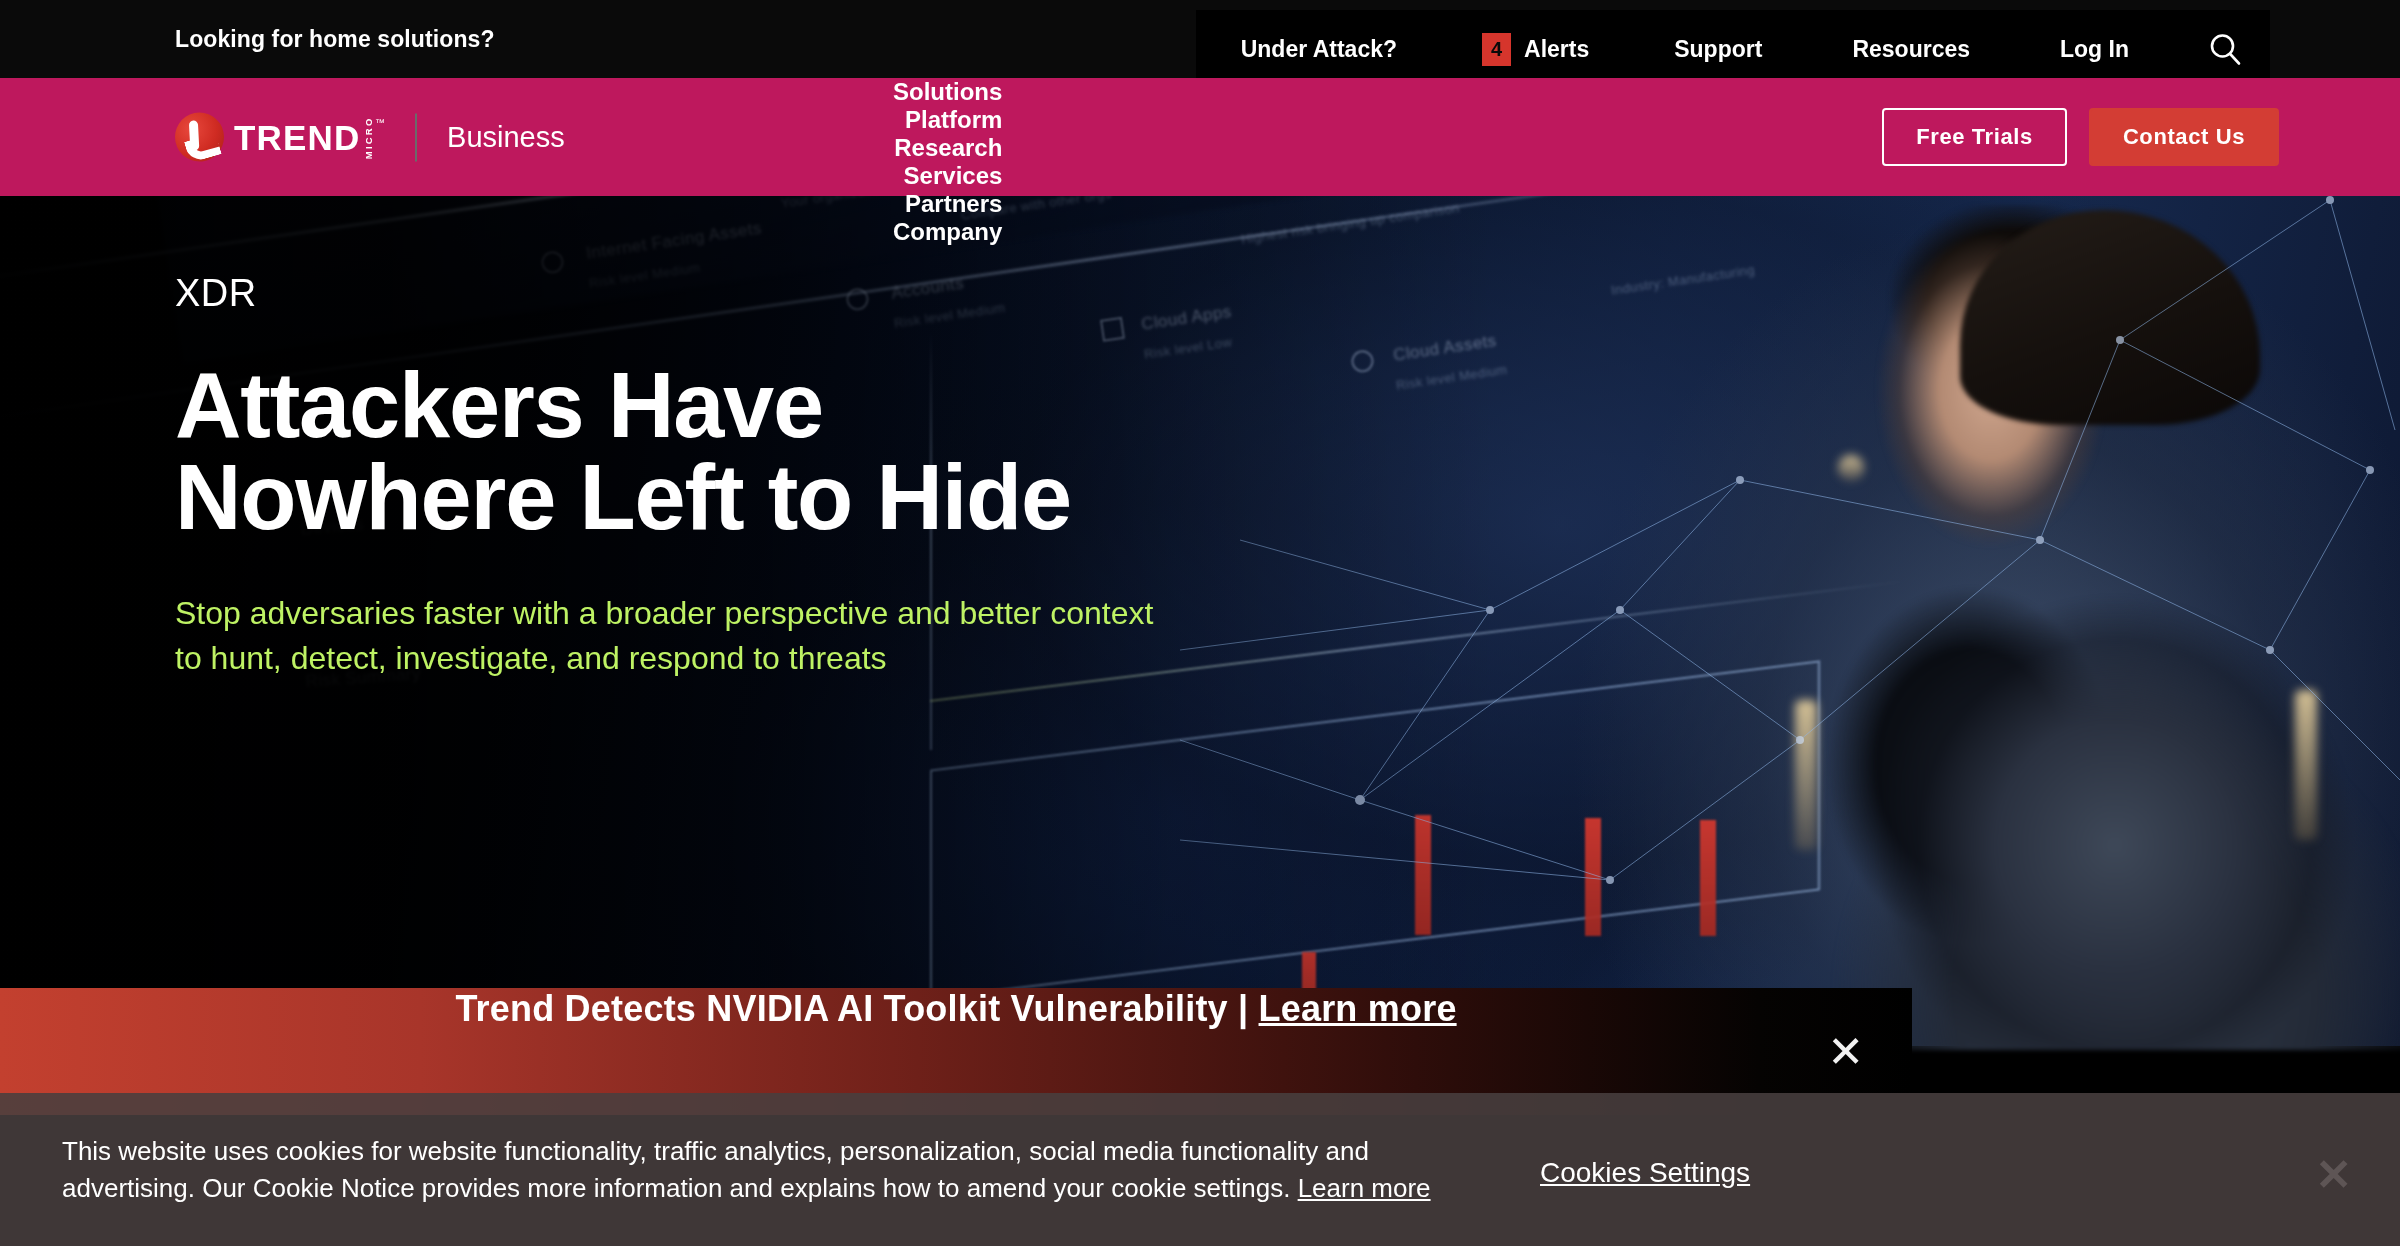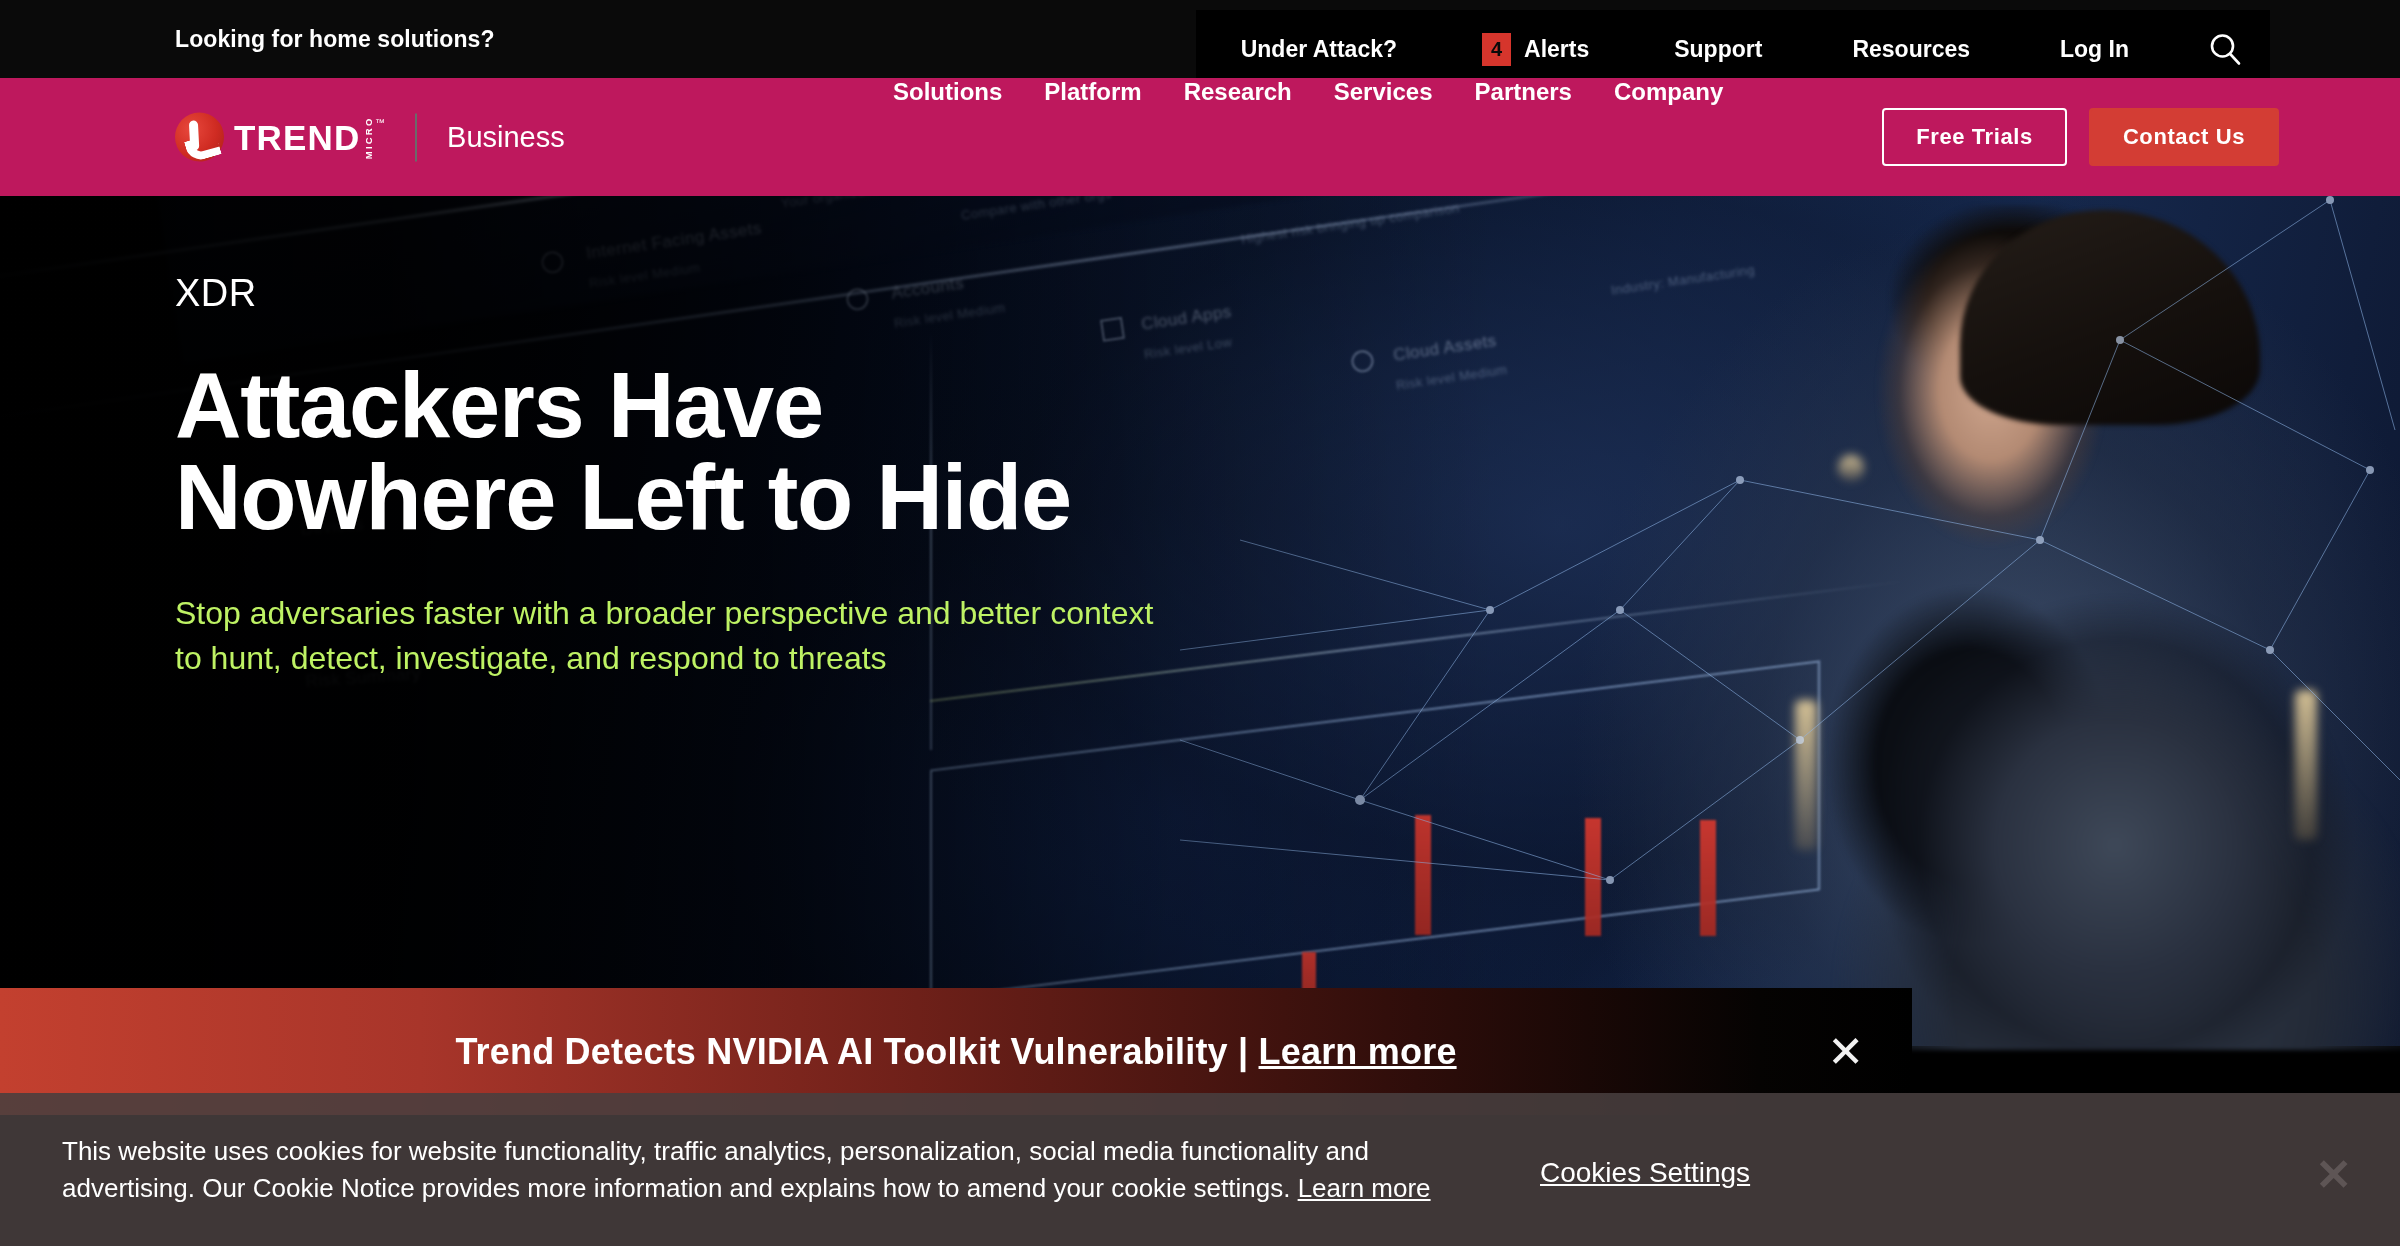--- a/index.html
+++ b/index.html
@@ -149,21 +149,21 @@
   }
   .logo-micro {
     display:inline-block; font-size:9.5px; font-weight:700; color:#fff; letter-spacing:2.2px;
     writing-mode:vertical-rl; transform:rotate(180deg); margin-left:3px; line-height:1;
     align-self:flex-end; margin-bottom:2px;
   }
   .logo-tm { color:#fff; font-size:10px; align-self:flex-start; margin-top:4px; margin-left:2px; }
   .brand-div { width:2px; height:48px; background:#6a6a6a; margin:0 30px; }
   .brand-business { color:#fff; font-size:29px; font-weight:400; }
 
-  .mainnav { position:absolute; left:872px; top:0; height:118px; display:flex; align-items:flex-start; }
+  .mainnav { position:absolute; left:872px; top:0; height:118px; display:flex; align-items:flex-end;flex-direction:column; }
   .nav-item {
     color:#fff; font-size:24px; font-weight:700; padding:0 21px; cursor:pointer; white-space:nowrap;
   }
   .cta-group { position:absolute; right:121px; top:50%; transform:translateY(-50%); display:flex; align-items:center; gap:22px; }
   .btn-outline {
     border:2px solid #fff; color:#fff; background:transparent;
     font-size:22px; font-weight:700; letter-spacing:.6px;
     padding:14px 32px; border-radius:4px; cursor:pointer; white-space:nowrap;
     font-family:"Liberation Sans", sans-serif;
   }
@@ -182,21 +182,21 @@
     margin-top:44px; max-width:900px;
   }
   .hero-sub {
     color:#bef264; font-size:32px; line-height:1.42; font-weight:400; margin-top:48px; max-width:1000px;
   }
 
   
   .announce {
     position:absolute; left:0; top:988px; width:1912px; height:127px; z-index:25;
     background:linear-gradient(90deg, #c3402f 0%, #a8352a 22%, #6e2019 48%, #2e0d0a 74%, #050302 92%, #000 100%);
-    display:flex; align-items:center; justify-content:center;
+    display:flex; align-items:flex-start; justify-content:center;
   }
   .announce-text {
     color:#fff; font-size:36px; font-weight:700; letter-spacing:.2px; white-space:nowrap;
   }
   .announce-text .learn { text-decoration:underline; }
   .announce-close {
     position:absolute; right:48px; top:50%; transform:translateY(-50%);
     color:#fff; font-size:44px; font-weight:400; cursor:pointer; line-height:1; opacity:.95;
   }
 

